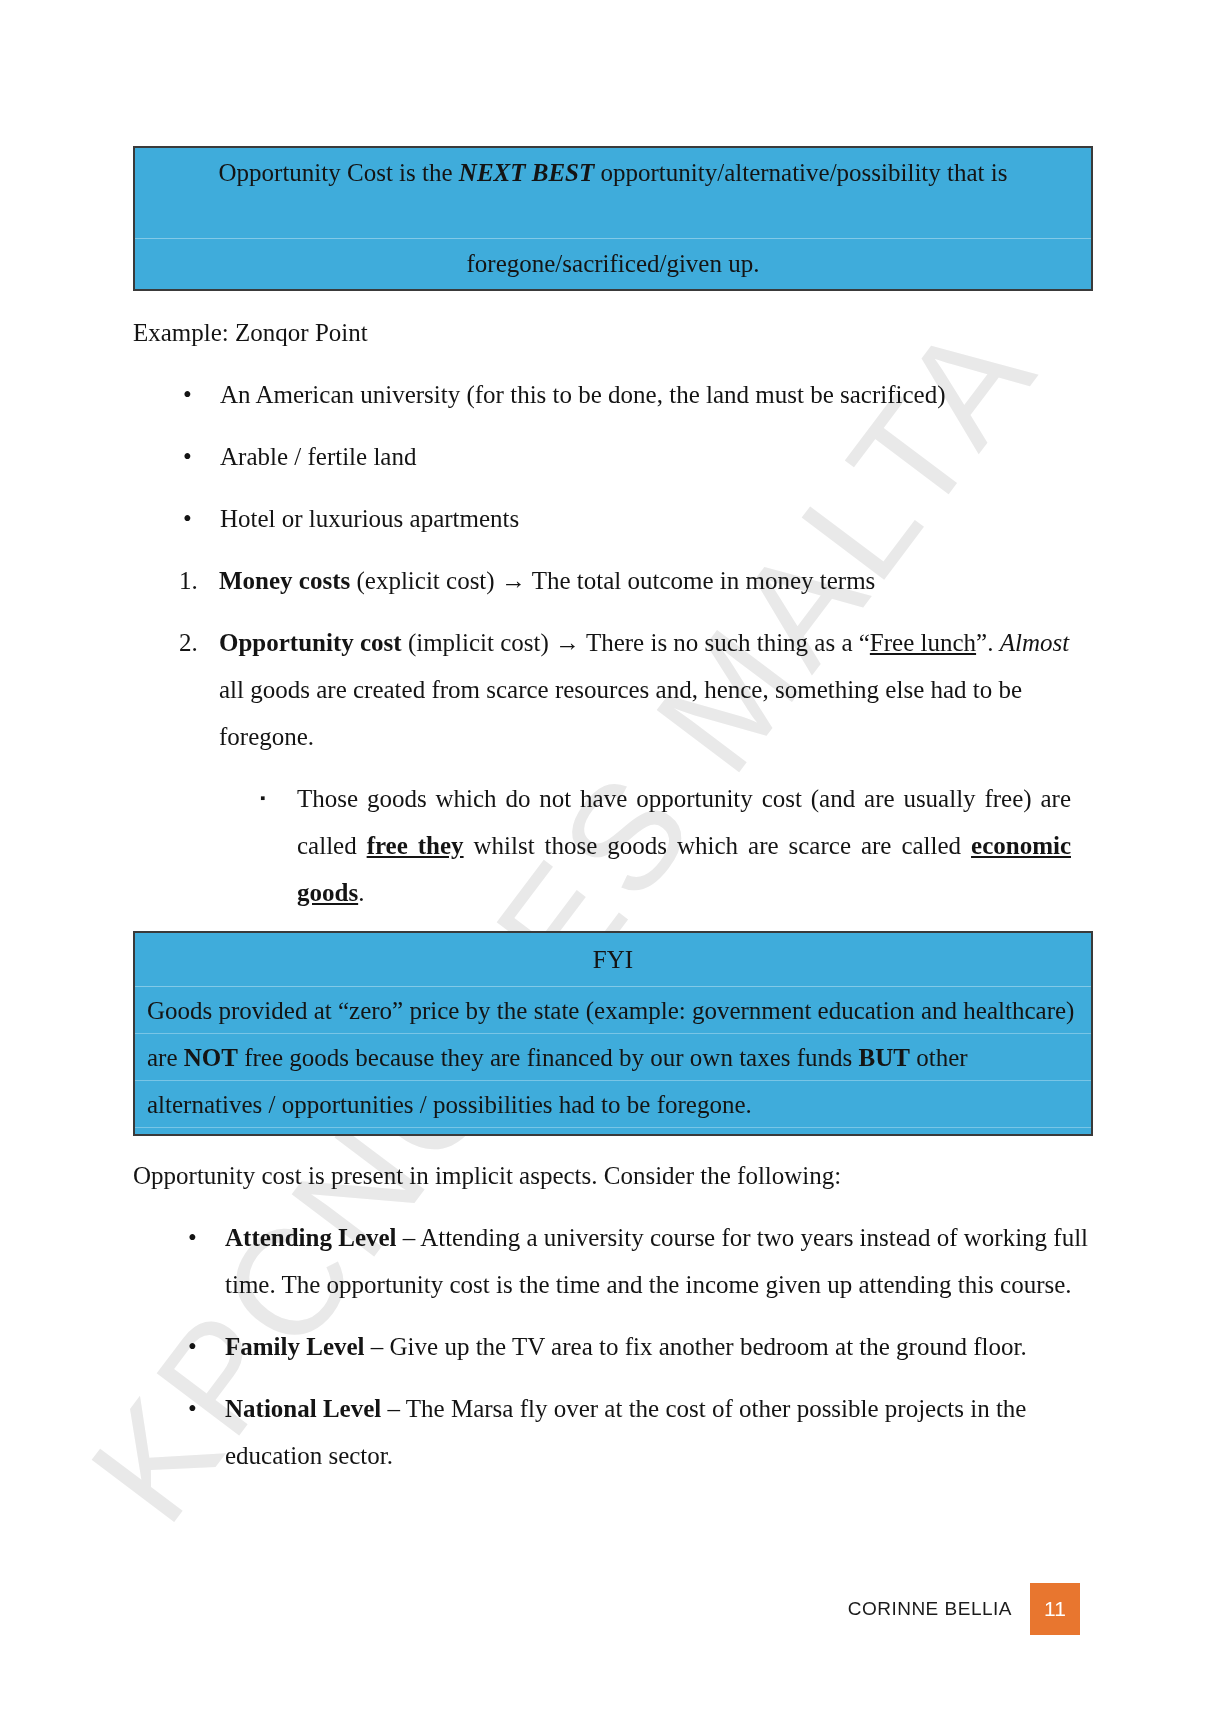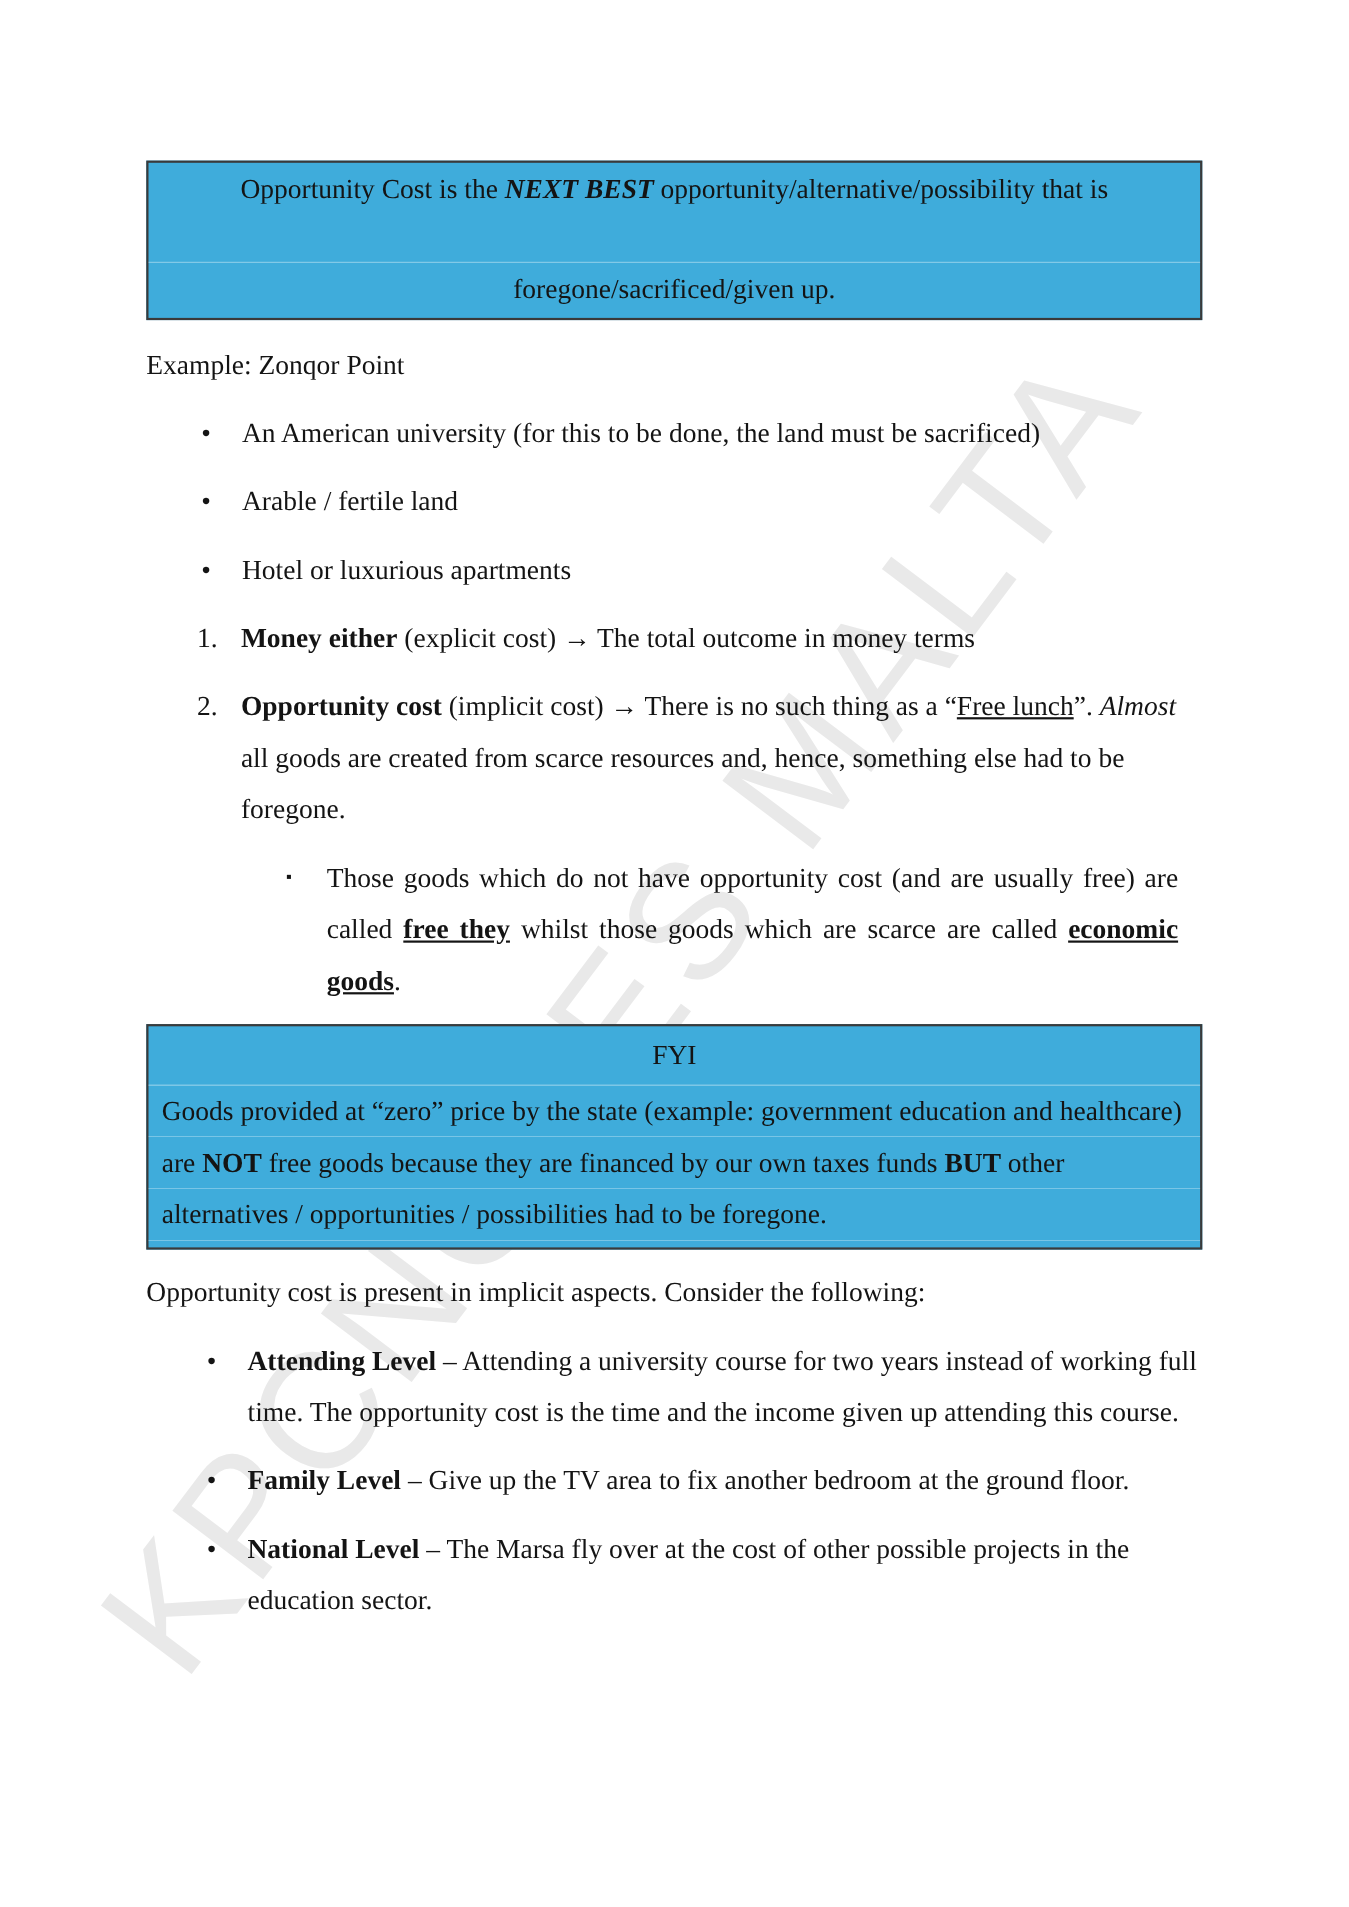--- a/index.html
+++ b/index.html
@@ -116,21 +116,21 @@
       </div>
       <div class="li">
         <span class="glyph">•</span>
         <span class="li-text">Hotel or luxurious apartments</span>
       </div>
     </div>
 
     <div class="list numbered">
       <div class="li">
         <span class="num">1.</span>
-        <span class="li-text"><span class="b">Money either</span><span> (explicit cost) </span><span class="b">→</span><span> The total outcome in money terms</span></span>
+        <span class="li-text"><span class="b">Money costs</span><span> (explicit cost) </span><span class="b">→</span><span> The total outcome in money terms</span></span>
       </div>
       <div class="li">
         <span class="num">2.</span>
         <span class="li-text"><span class="b">Opportunity cost</span><span> (implicit cost) </span><span class="b">→</span><span> There is no such thing as a “</span><span class="u">Free lunch</span><span>”. </span><span class="i">Almost</span><span> all goods are created from scarce resources and, hence, something else had to be foregone.</span></span>
       </div>
     </div>
 
     <div class="li subwrap">
       <span class="glyph sq">▪</span>
       <span class="li-text just"><span>Those goods which do not have opportunity cost (and are usually free) are called </span><span class="b u">free they</span><span> whilst those goods which are scarce are called </span><span class="b u">economic goods</span><span>.</span></span>
@@ -153,14 +153,18 @@
         <span class="li-text"><span class="b">Family Level</span><span> – Give up the TV area to fix another bedroom at the ground floor.</span></span>
       </div>
       <div class="li">
         <span class="glyph">•</span>
         <span class="li-text"><span class="b">National Level</span><span> – The Marsa fly over at the cost of other possible projects in the education sector.</span></span>
       </div>
     </div>
 
   </div>
 
+  <div class="footer">
+    <span class="author">CORINNE BELLIA</span>
+    <span class="badge">11</span>
+  </div>
 
 </div>
 
 </body></html>

